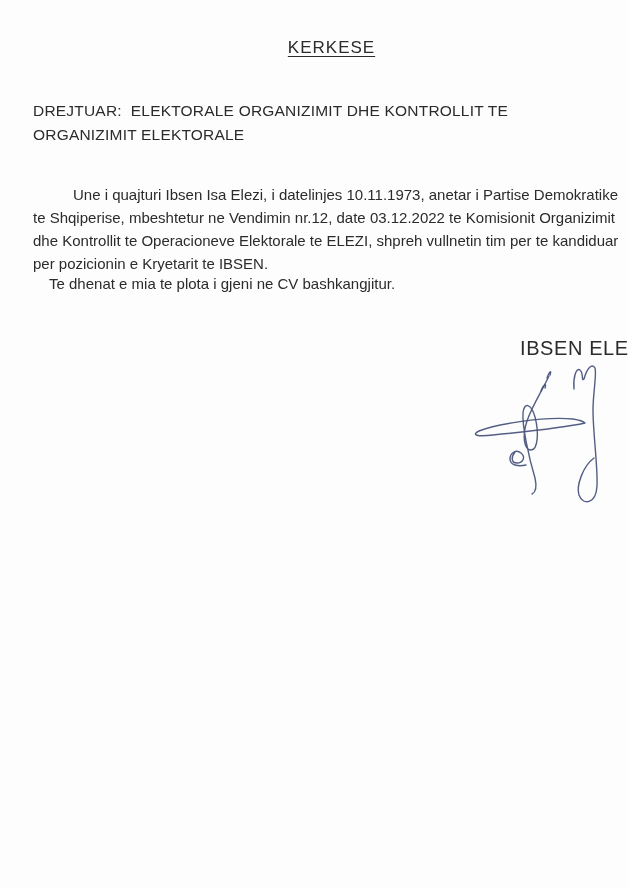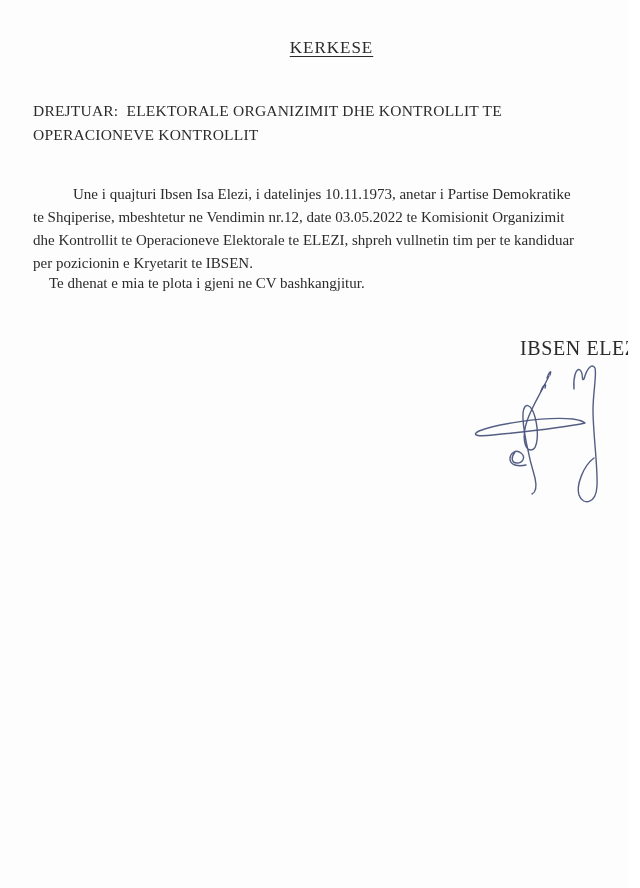--- a/index.html
+++ b/index.html
@@ -5,21 +5,21 @@
   html, body {
     margin: 0;
     padding: 0;
     background: #ffffff;
   }
   .page {
     position: relative;
     width: 628px;
     height: 888px;
     background: var(--paper, #fdfdfd);
-    font-family: Liberation Serif, serif;
+    font-family: Liberation Sans, sans-serif;
     color: var(--ink, #2b2b2b);
     overflow: hidden;
   }
   .doc-title {
     position: absolute;
     top: 38px;
     left: 35px;
     right: 0;
     text-align: center;
     font-size: 17px;
@@ -95,26 +95,26 @@
 </style>
 </head>
 <body>
 
 <div class="page">
 
   <div class="doc-title">KERKESE</div>
 
   <div class="addressee">
     <div class="line">DREJTUAR:  ELEKTORALE ORGANIZIMIT DHE KONTROLLIT TE</div>
-    <div class="line">OPERACIONEVE KONTROLLIT</div>
+    <div class="line">ORGANIZIMIT ELEKTORALE</div>
   </div>
 
   <div class="body-par">
     <div class="line indent">Une i quajturi Ibsen Isa Elezi, i datelinjes 10.11.1973, anetar i Partise Demokratike</div>
-    <div class="line">te Shqiperise, mbeshtetur ne Vendimin nr.12, date 03.05.2022 te Komisionit Organizimit</div>
+    <div class="line">te Shqiperise, mbeshtetur ne Vendimin nr.12, date 03.12.2022 te Komisionit Organizimit</div>
     <div class="line">dhe Kontrollit te Operacioneve Elektorale te ELEZI, shpreh vullnetin tim per te kandiduar</div>
     <div class="line">per pozicionin e Kryetarit te IBSEN.</div>
   </div>
 
   <div class="attachment-note">Te dhenat e mia te plota i gjeni ne CV bashkangjitur.</div>
 
   <div class="signer-name">IBSEN ELEZI</div>
 
   <div class="signature">
     <svg viewBox="0 0 145 155" xmlns="http://www.w3.org/2000/svg">

